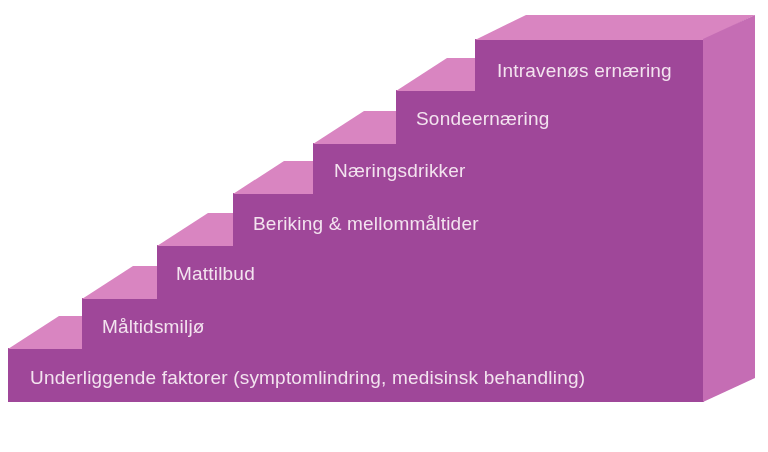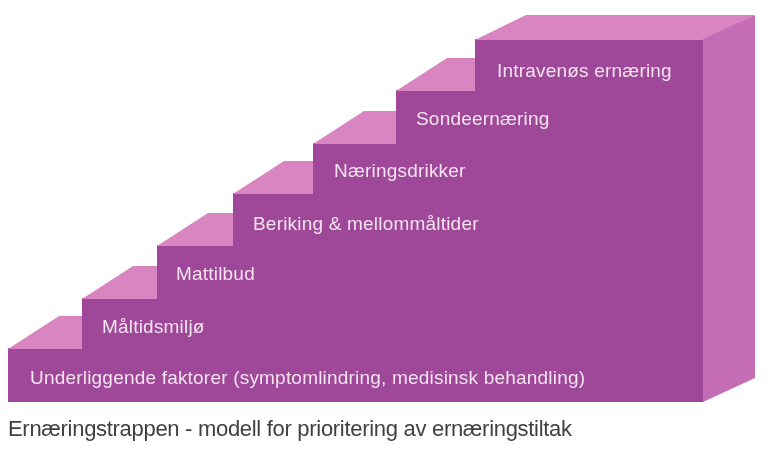--- a/index.html
+++ b/index.html
@@ -70,14 +70,13 @@
 
     <text class="step-label" x="30" y="377" dominant-baseline="central">Underliggende faktorer (symptomlindring, medisinsk behandling)</text>
     <text class="step-label" x="102" y="326" dominant-baseline="central">Måltidsmiljø</text>
     <text class="step-label" x="176" y="273" dominant-baseline="central">Mattilbud</text>
     <text class="step-label" x="253" y="223" dominant-baseline="central">Beriking &amp; mellommåltider</text>
     <text class="step-label" x="334" y="170" dominant-baseline="central">Næringsdrikker</text>
     <text class="step-label" x="416" y="118" dominant-baseline="central">Sondeernæring</text>
     <text class="step-label" x="497" y="70" dominant-baseline="central">Intravenøs ernæring</text>
   </svg>
 
-  <div class="caption">Ernæringstrappen - modell for prioritering av ernæringstiltak</div>
 </div>
 
 </body></html>

